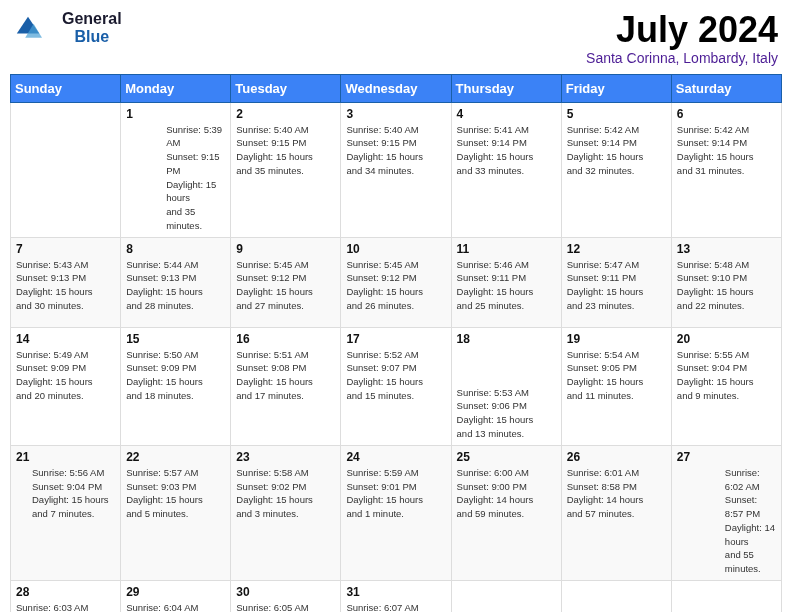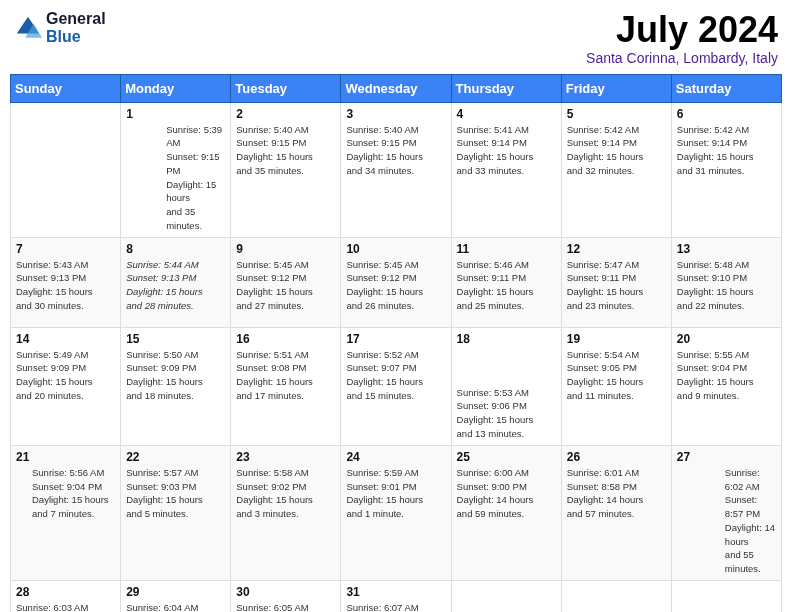--- a/index.html
+++ b/index.html
@@ -13,21 +13,21 @@
     .header-area {
       display: flex;
       justify-content: space-between;
       align-items: flex-start;
       margin-bottom: 8px;
       padding: 0 4px;
     }
     .logo {
       display: flex;
       align-items: center;
-      gap: 4px;
+      gap: 20px;
     }
     .logo-text {
       font-size: 18px;
       font-weight: bold;
       color: #1a1a2e;
       line-height: 1.1;
     }
     .logo-icon {
       width: 28px;
       height: 28px;
@@ -93,21 +93,21 @@
 <body>
 
 <div class="header-area">
   <div class="logo">
     <svg class="logo-icon" viewBox="0 0 40 40">
       <polygon points="20,4 36,28 4,28" fill="#1a5fa8"></polygon>
       <polygon points="28,14 40,34 16,34" fill="#4a9fd4" opacity="0.7"></polygon>
     </svg>
     <div>
       <div class="logo-text" style="color:#1a1a2e; font-size:16px; font-weight:bold;">General</div>
-      <div class="logo-text" style="color:#1a5fa8; font-size:16px; font-weight:bold;">Blue</div>
+      <div class="logo-text" style="color:#1a5fa8; font-size:16px; font-weight:bold;text-align:center;">Blue</div>
     </div>
   </div>
   <div class="title-area">
     <div class="month-title">July 2024</div>
     <div class="subtitle">Santa Corinna, Lombardy, Italy</div>
   </div>
 </div>
 
 <table class="calendar-table">
   <thead>
@@ -170,21 +170,21 @@
       <tr>
         <td>
           <span class="day-number">7</span>
           <div class="day-info" style="white-space: pre-line;">Sunrise: 5:43 AM
 Sunset: 9:13 PM
 Daylight: 15 hours
 and 30 minutes.</div>
         </td>
         <td>
           <span class="day-number">8</span>
-          <div class="day-info" style="white-space: pre-line; font-style: italic;">Sunrise: 5:44 AM
+          <div class="day-info" style="white-space: pre-line;">Sunrise: 5:44 AM
 Sunset: 9:13 PM
 Daylight: 15 hours
 and 28 minutes.</div>
         </td>
         <td>
           <span class="day-number">9</span>
           <div class="day-info" style="white-space: pre-line;">Sunrise: 5:45 AM
 Sunset: 9:12 PM
 Daylight: 15 hours
 and 27 minutes.</div>

